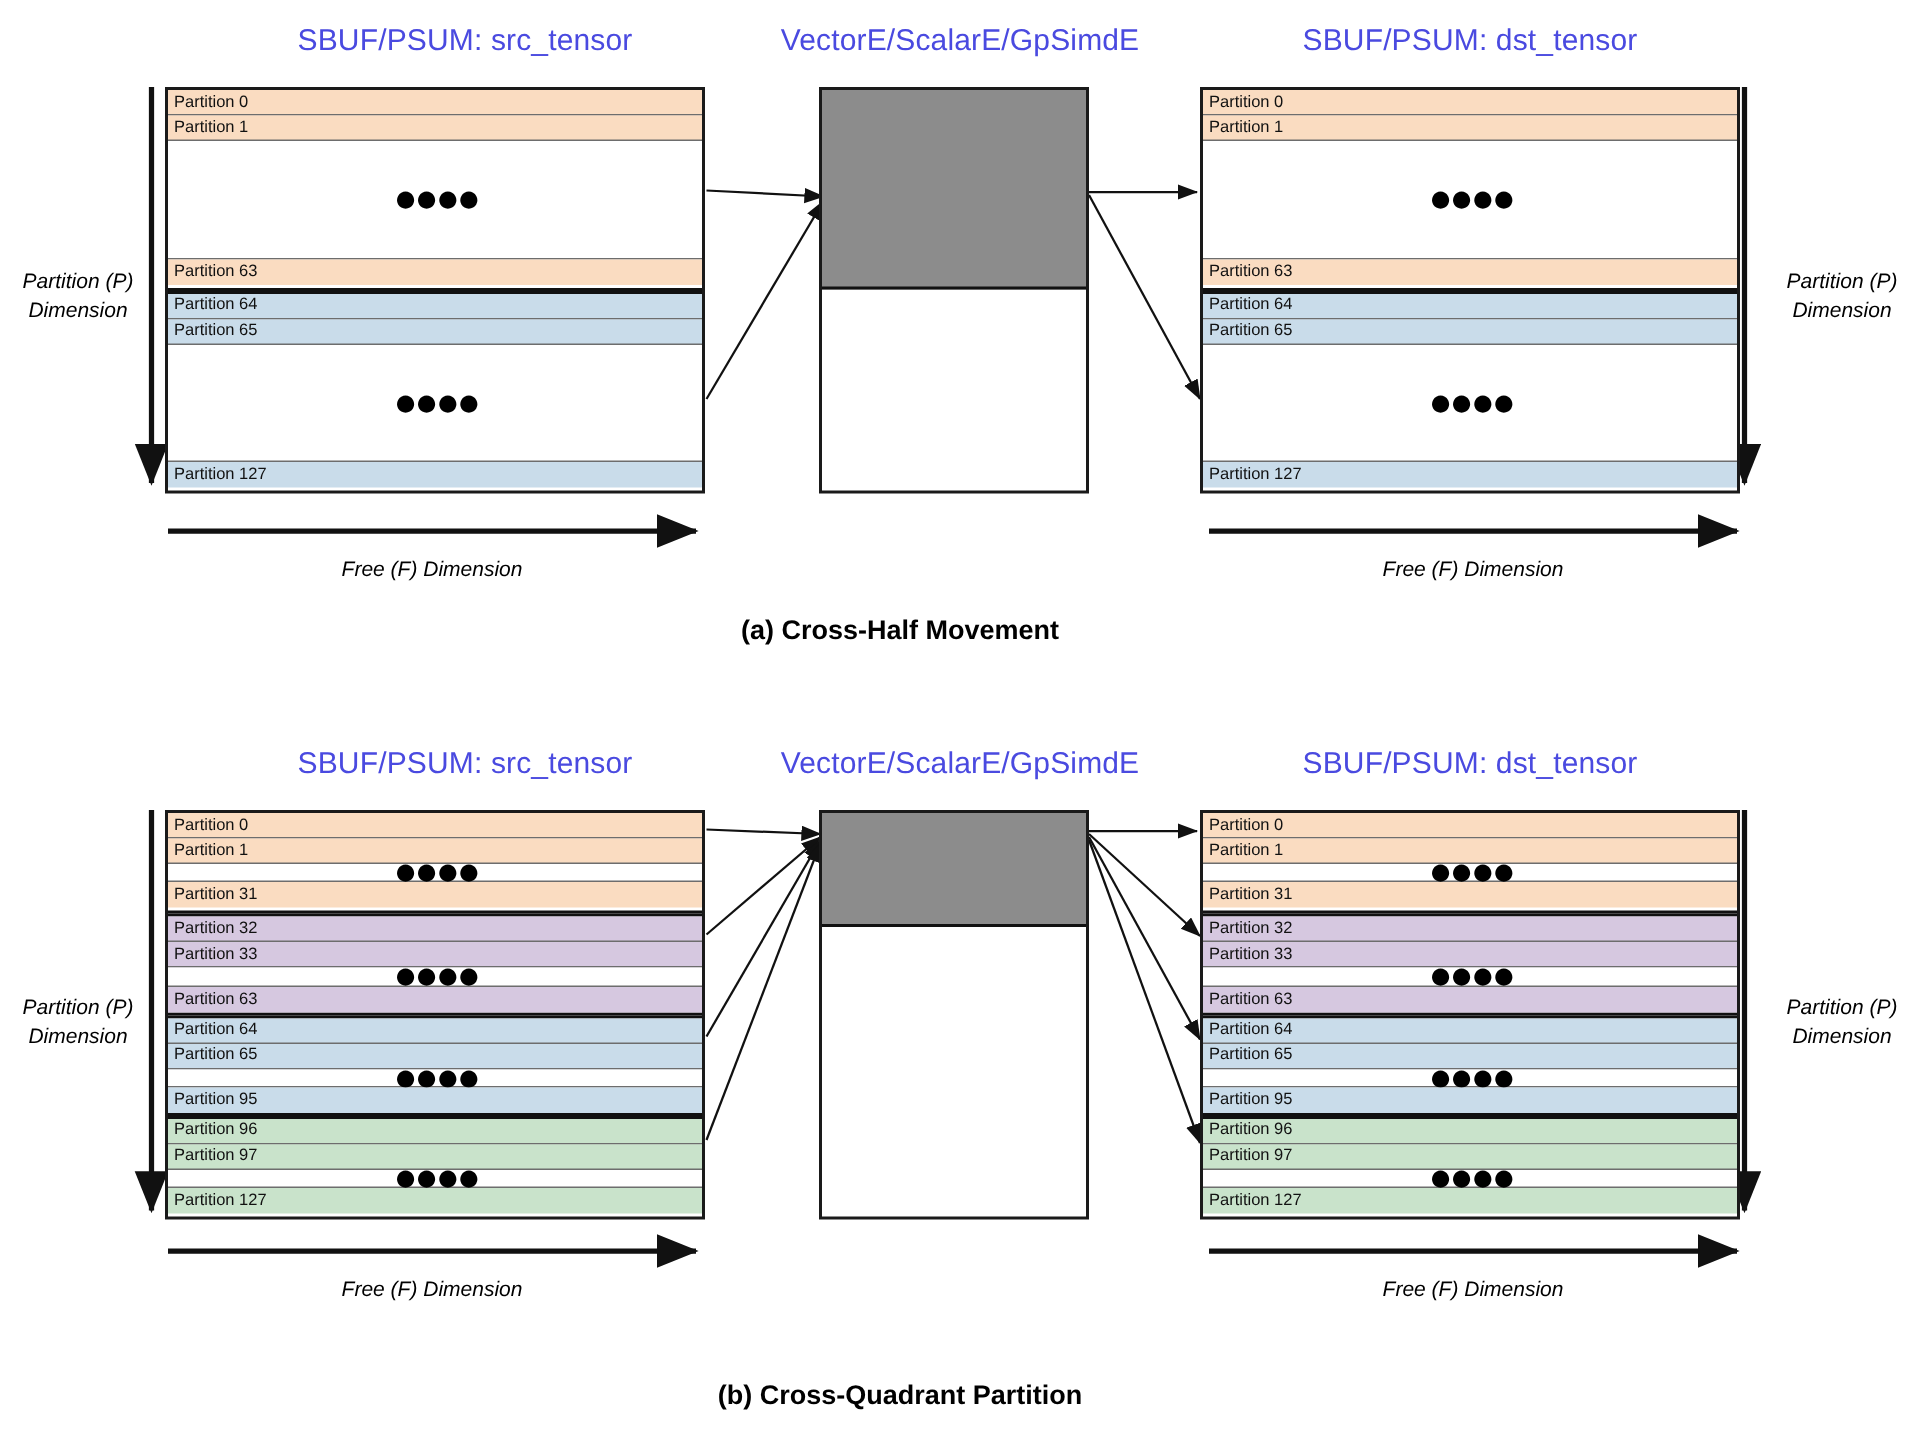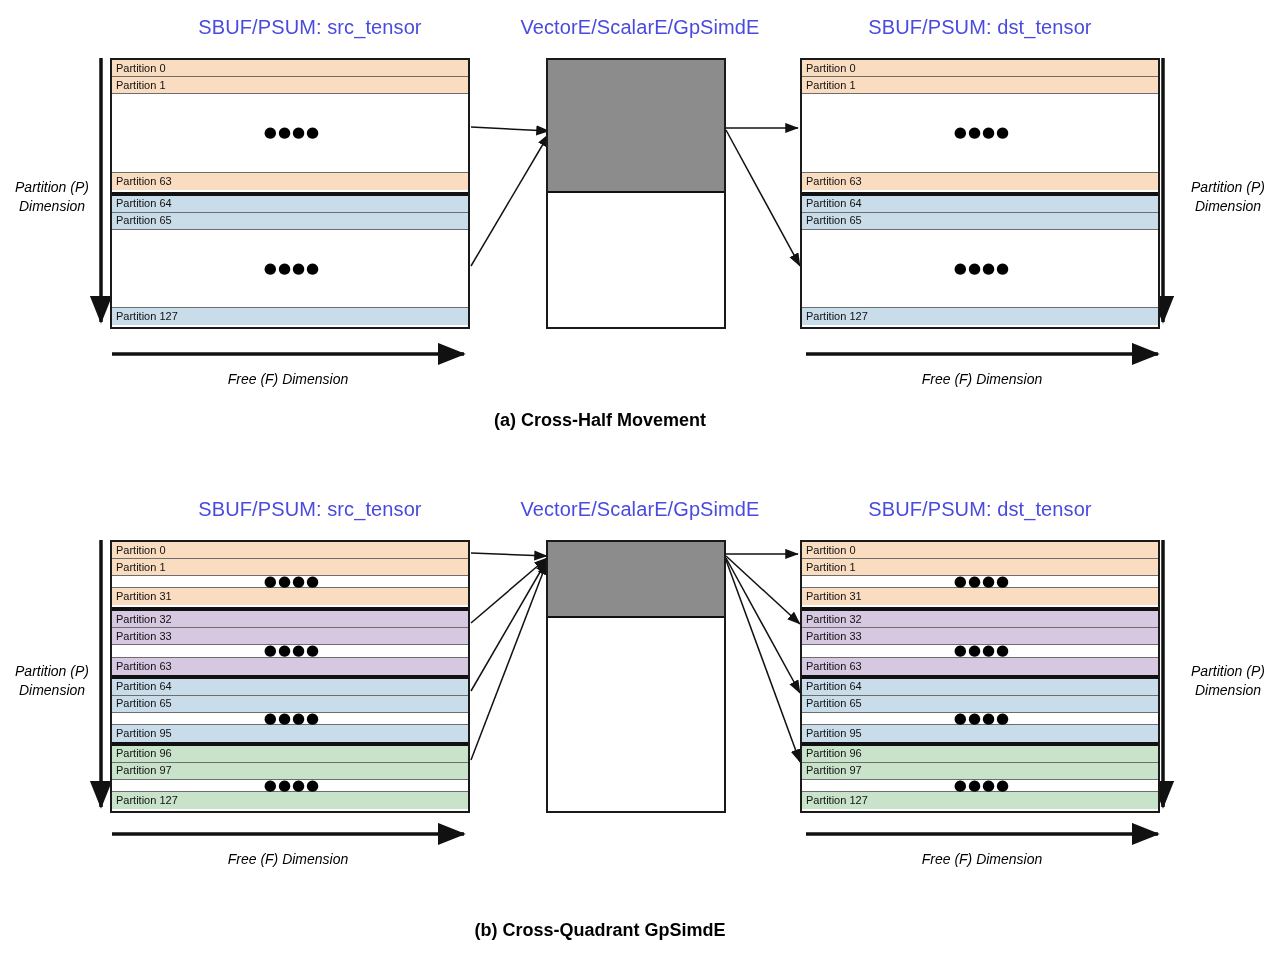--- a/index.html
+++ b/index.html
@@ -356,14 +356,14 @@
         </div>
         <div class="row blank nolabel" style="top: 34px; height: 12.25px;">
           <span class="dots">●●●●</span>
         </div>
         <div class="row" style="top: 46.25px; height: 17px; background: rgb(201, 227, 203); border-bottom: none;">
           <span>Partition 127</span>
         </div>
       </div>
     </div>
 
-  <div class="caption" style="top:920px;position:absolute;top:438px;">(b) Cross-Quadrant GpSimdE</div>
+  <div class="caption" style="top:920px;position:absolute;top:438px;">(b) Cross-Quadrant Partition</div>
 </div>
 
 </body></html>

